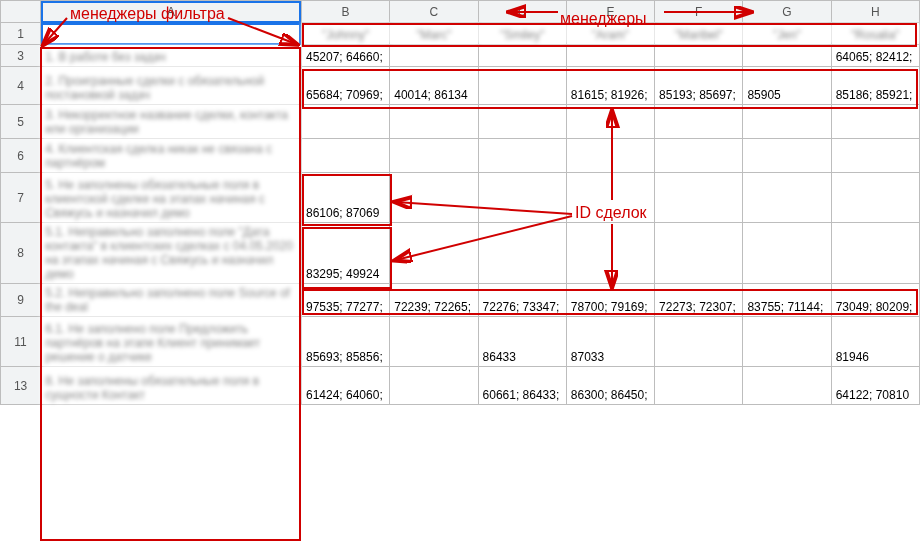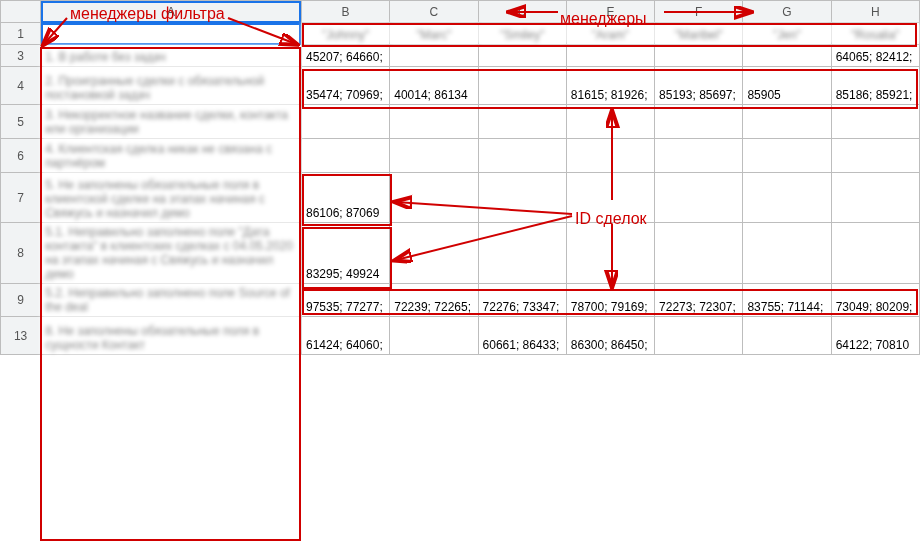--- a/index.html
+++ b/index.html
@@ -108,21 +108,21 @@
         <td></td>
         <td></td>
         <td></td>
         <td></td>
         <td></td>
         <td>64065; 82412;</td>
       </tr>
       <tr style="height: 38px;">
         <th class="rowhdr">4</th>
         <td class="filter" style="white-space: normal;">2. Проигранные сделки с обязательной постановкой задач</td>
-        <td>35474; 70969;</td>
+        <td>65684; 70969;</td>
         <td>40014; 86134</td>
         <td></td>
         <td>81615; 81926;</td>
         <td>85193; 85697;</td>
         <td>85905</td>
         <td>85186; 85921;</td>
       </tr>
       <tr style="height: 34px;">
         <th class="rowhdr">5</th>
         <td class="filter" style="white-space: normal;">3. Некорректное название сделки, контакта или организации</td>
@@ -171,37 +171,48 @@
         <th class="rowhdr">9</th>
         <td class="filter" style="white-space: normal;">5.2. Неправильно заполнено поле Source of the deal</td>
         <td>97535; 77277;</td>
         <td>72239; 72265;</td>
         <td>72276; 73347;</td>
         <td>78700; 79169;</td>
         <td>72273; 72307;</td>
         <td>83755; 71144;</td>
         <td>73049; 80209;</td>
       </tr>
+      <tr style="height: 50px;">
+        <th class="rowhdr">11</th>
+        <td class="filter" style="white-space: normal;">6.1. Не заполнено поле Предложить партнёров на этапе Клиент принимает решение о датчике</td>
+        <td>85693; 85856;</td>
+        <td></td>
+        <td>86433</td>
+        <td>87033</td>
+        <td></td>
+        <td></td>
+        <td>81946</td>
+      </tr>
       <tr style="height: 38px;">
         <th class="rowhdr">13</th>
         <td class="filter" style="white-space: normal;">8. Не заполнены обязательные поля в сущности Контакт</td>
         <td>61424; 64060;</td>
         <td></td>
         <td>60661; 86433;</td>
         <td>86300; 86450;</td>
         <td></td>
         <td></td>
         <td>64122; 70810</td>
       </tr>
     </tbody>
 </table>
 
 <div class="annot" style="top:5px; left:70px;">менеджеры фильтра</div>
 <div class="annot" style="top:10px; left:560px;">менеджеры</div>
-<div class="annot" style="top:210px; left:575px;">ID сделок</div>
+<div class="annot" style="top:204px; left:575px;">ID сделок</div>
 
 <svg class="overlay">
   <defs>
     <marker id="ah" markerWidth="10" markerHeight="10" refX="8" refY="3" orient="auto">
       <path d="M0,0 L9,3 L0,6 Z" class="arrowhead"></path>
     </marker>
   </defs>
 
   <rect x="41" y="48" width="259" height="492"></rect>
 

